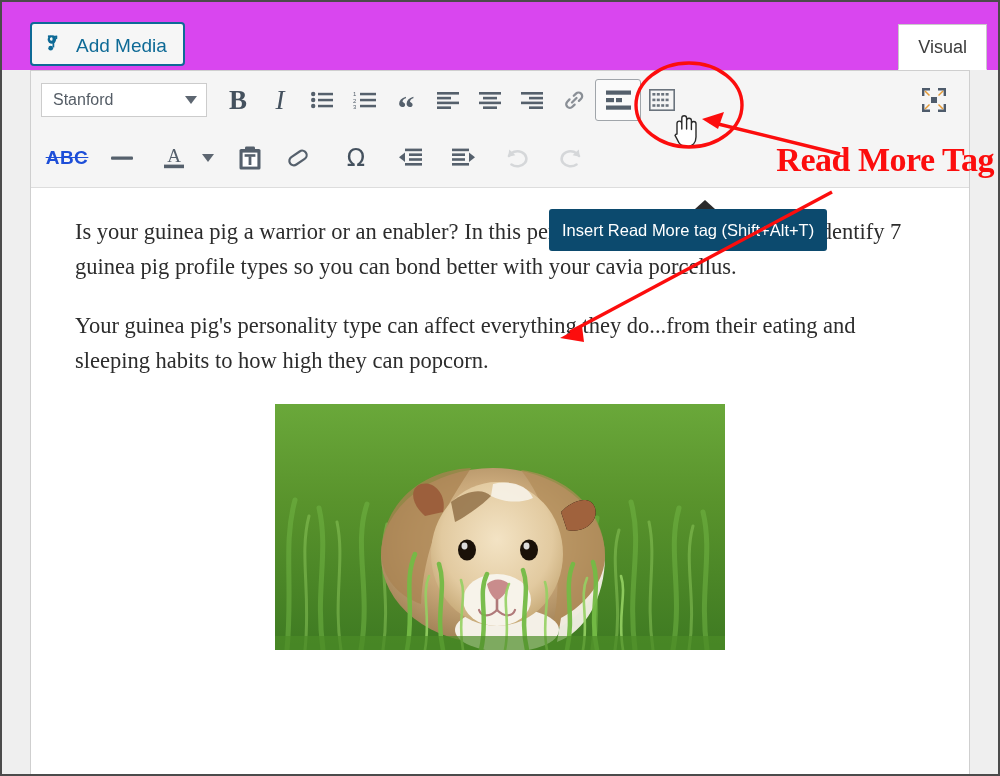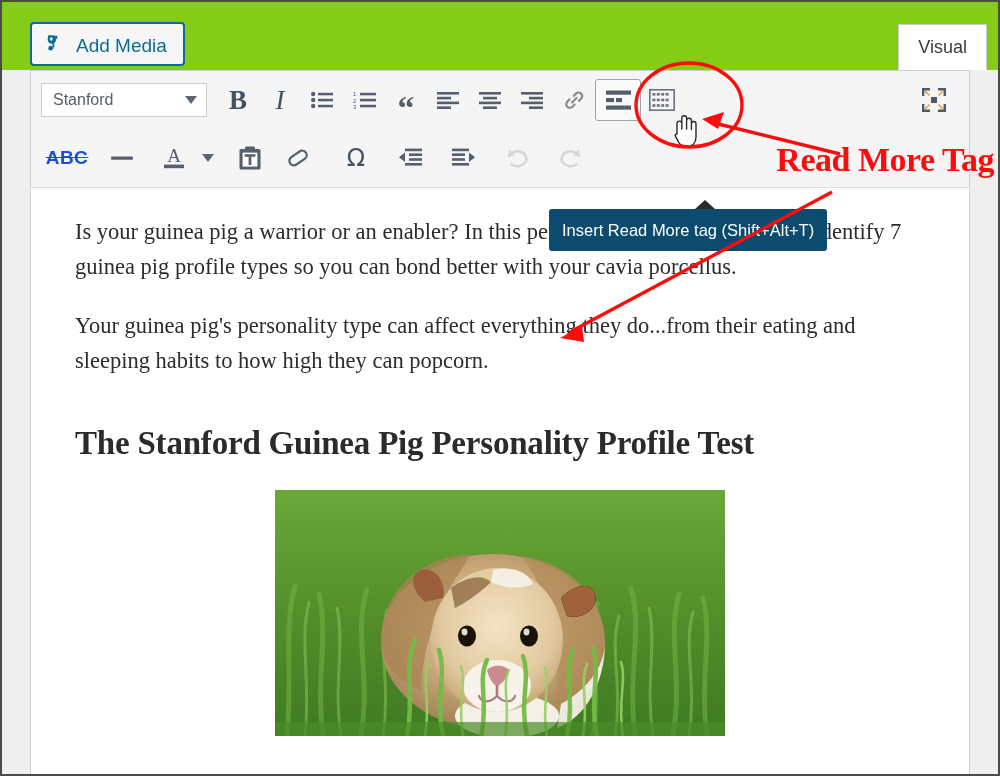--- a/index.html
+++ b/index.html
@@ -25,21 +25,21 @@
     background: #efefef;
     overflow: hidden;
   }
 
   
   #topbar {
     position: absolute;
     left: 0; top: 0;
     width: 996px;
     height: 68px;
-    background: #84cc16;
+    background: #d946ef;
   }
   #add-media {
     position: absolute;
     left: 28px;
     top: 20px;
     height: 44px;
     box-sizing: border-box;
     display: flex;
     align-items: center;
     gap: 9px;
@@ -561,21 +561,20 @@
       </div>
     </div>
 
     <div id="content">
 
       <p class="para" id="para1">Is your guinea pig a warrior or an enabler? In this personality quiz, we'll help you identify 7 guinea pig profile types so you can bond better with your cavia porcellus.</p>
 
 
       <p class="para" id="para2">Your guinea pig's personality type can affect everything they do...from their eating and sleeping habits to how high they can popcorn.</p>
 
-      <h2 class="h2">The Stanford Guinea Pig Personality Profile Test</h2>
 
       <div id="post-image">
         <svg class="gp-svg" viewBox="0 0 450 246" preserveAspectRatio="none" aria-hidden="true">
           <defs>
             <linearGradient id="grassbg" x1="0" y1="0" x2="0" y2="1">
               <stop offset="0%" stop-color="#6aa83a"></stop>
               <stop offset="40%" stop-color="#59932c"></stop>
               <stop offset="100%" stop-color="#3e7a22"></stop>
             </linearGradient>
             <radialGradient id="body" cx="48%" cy="42%" r="62%">

